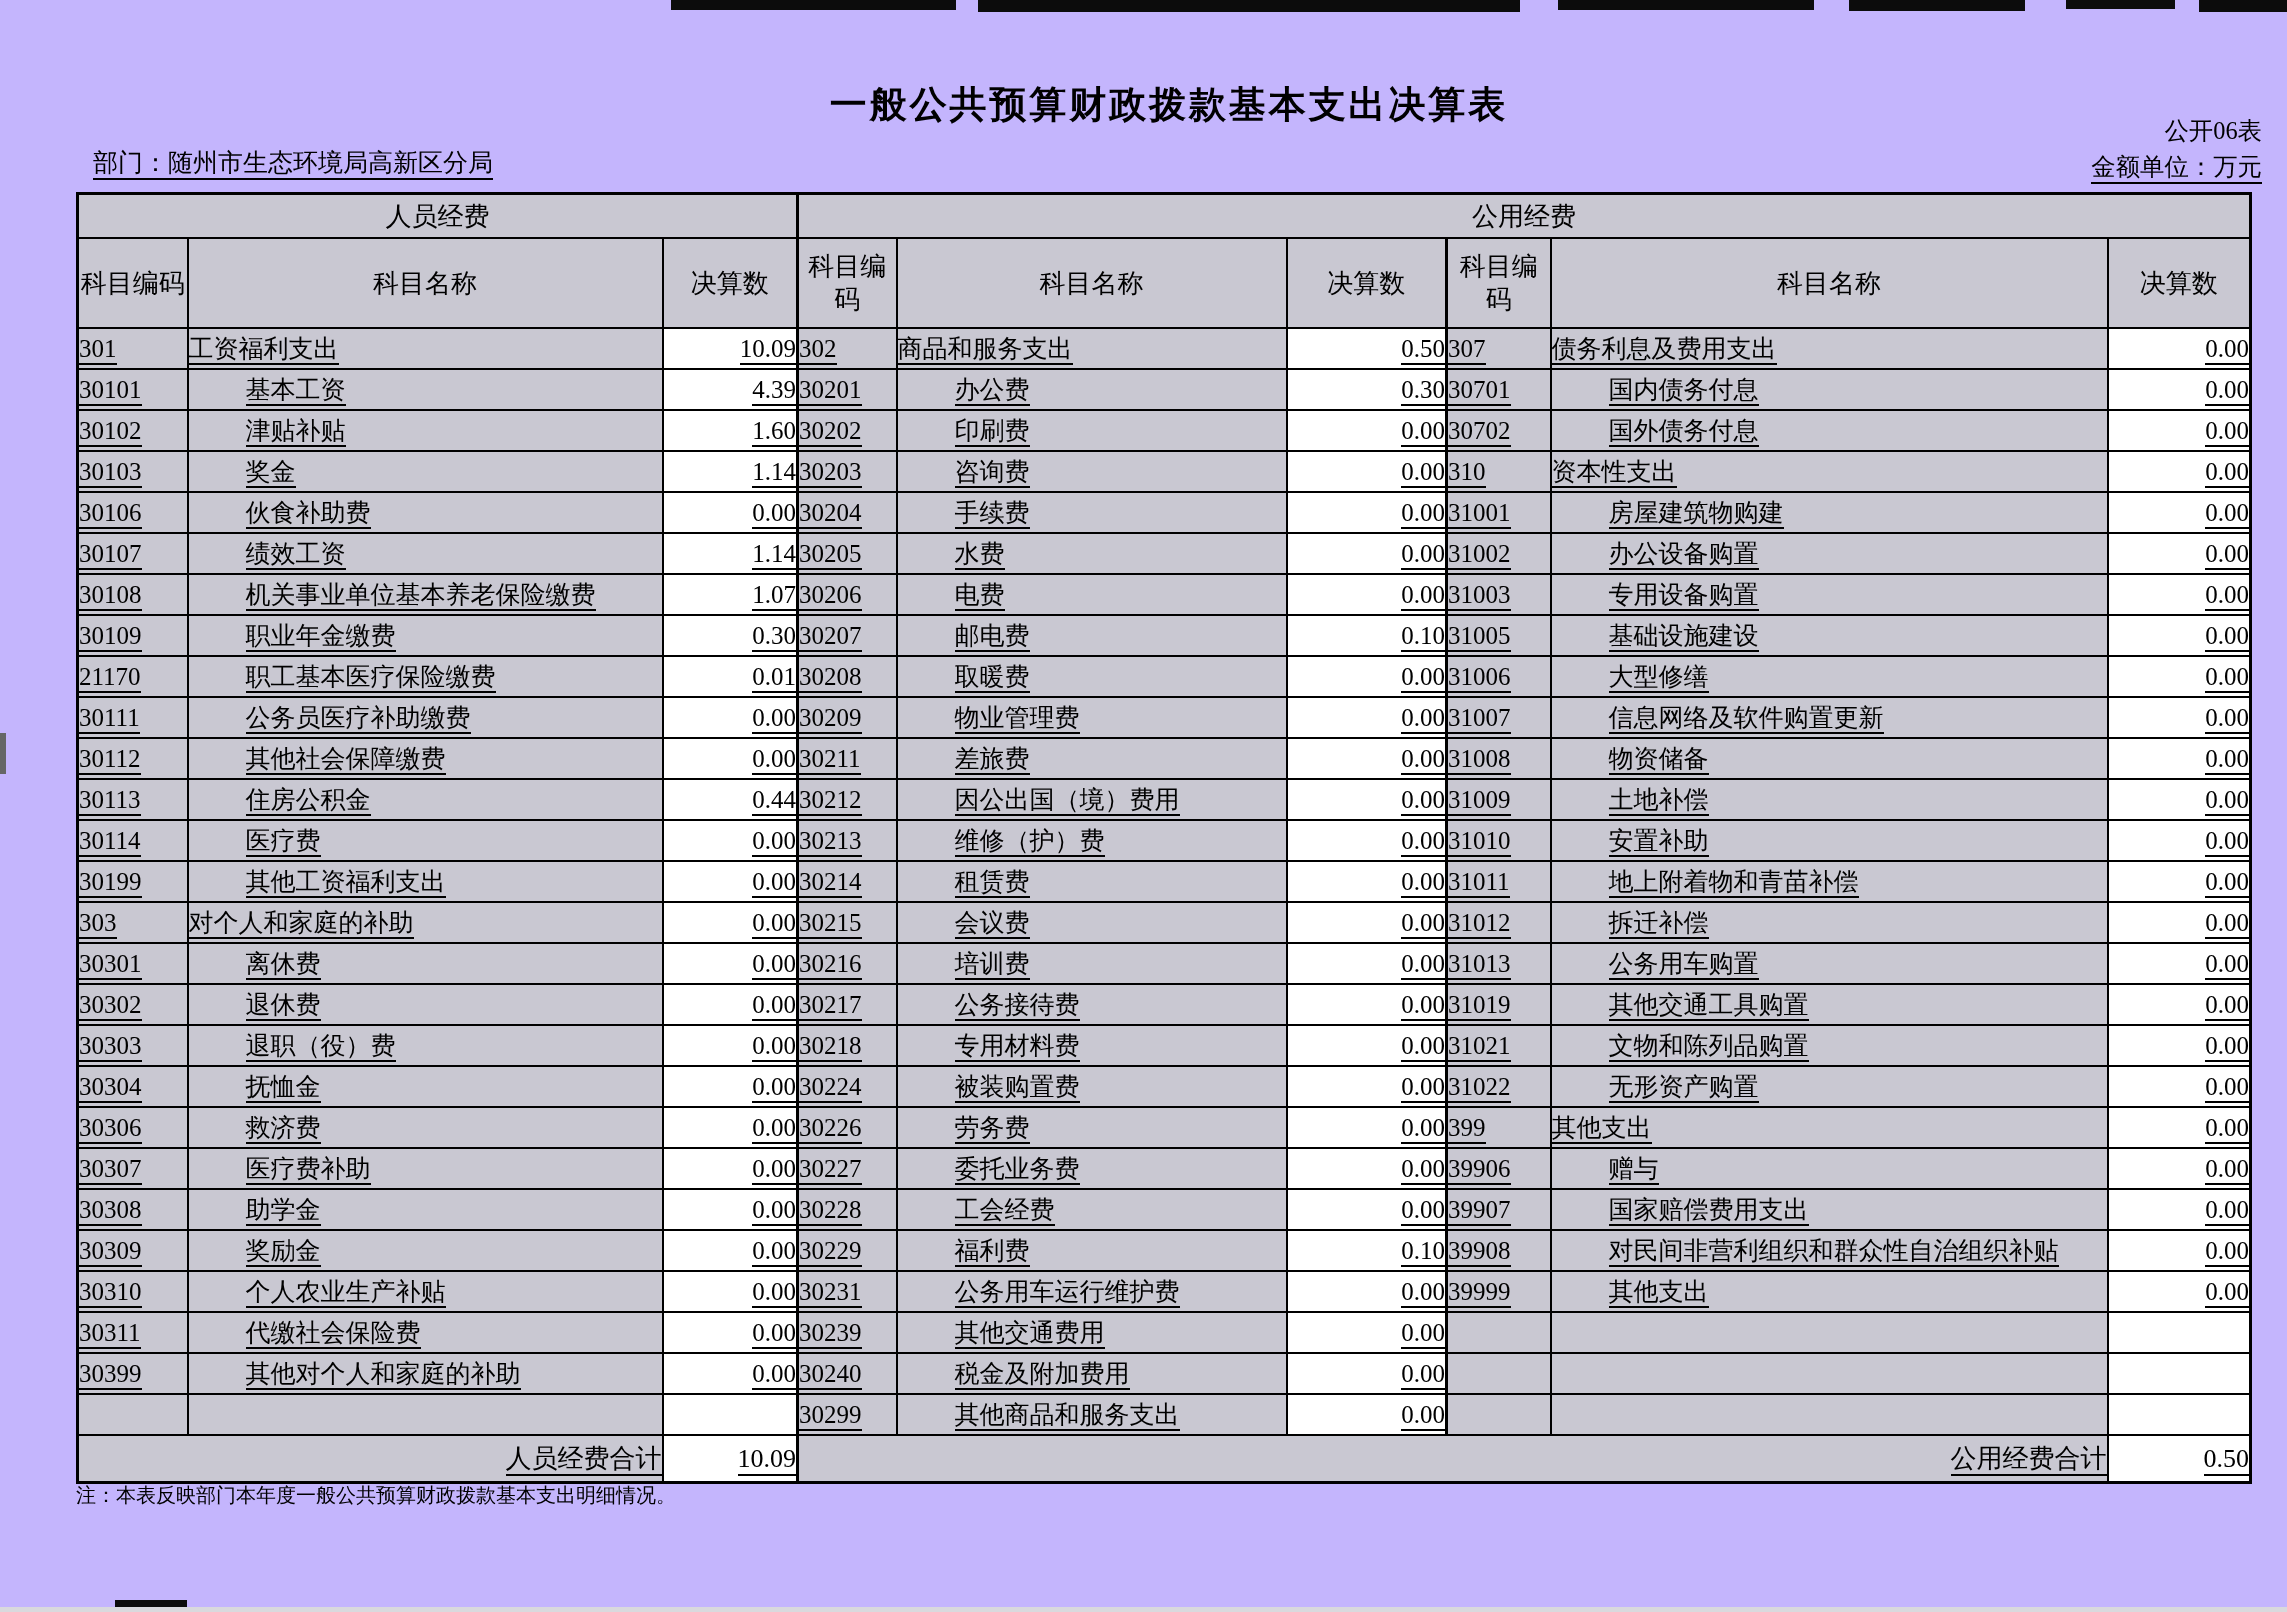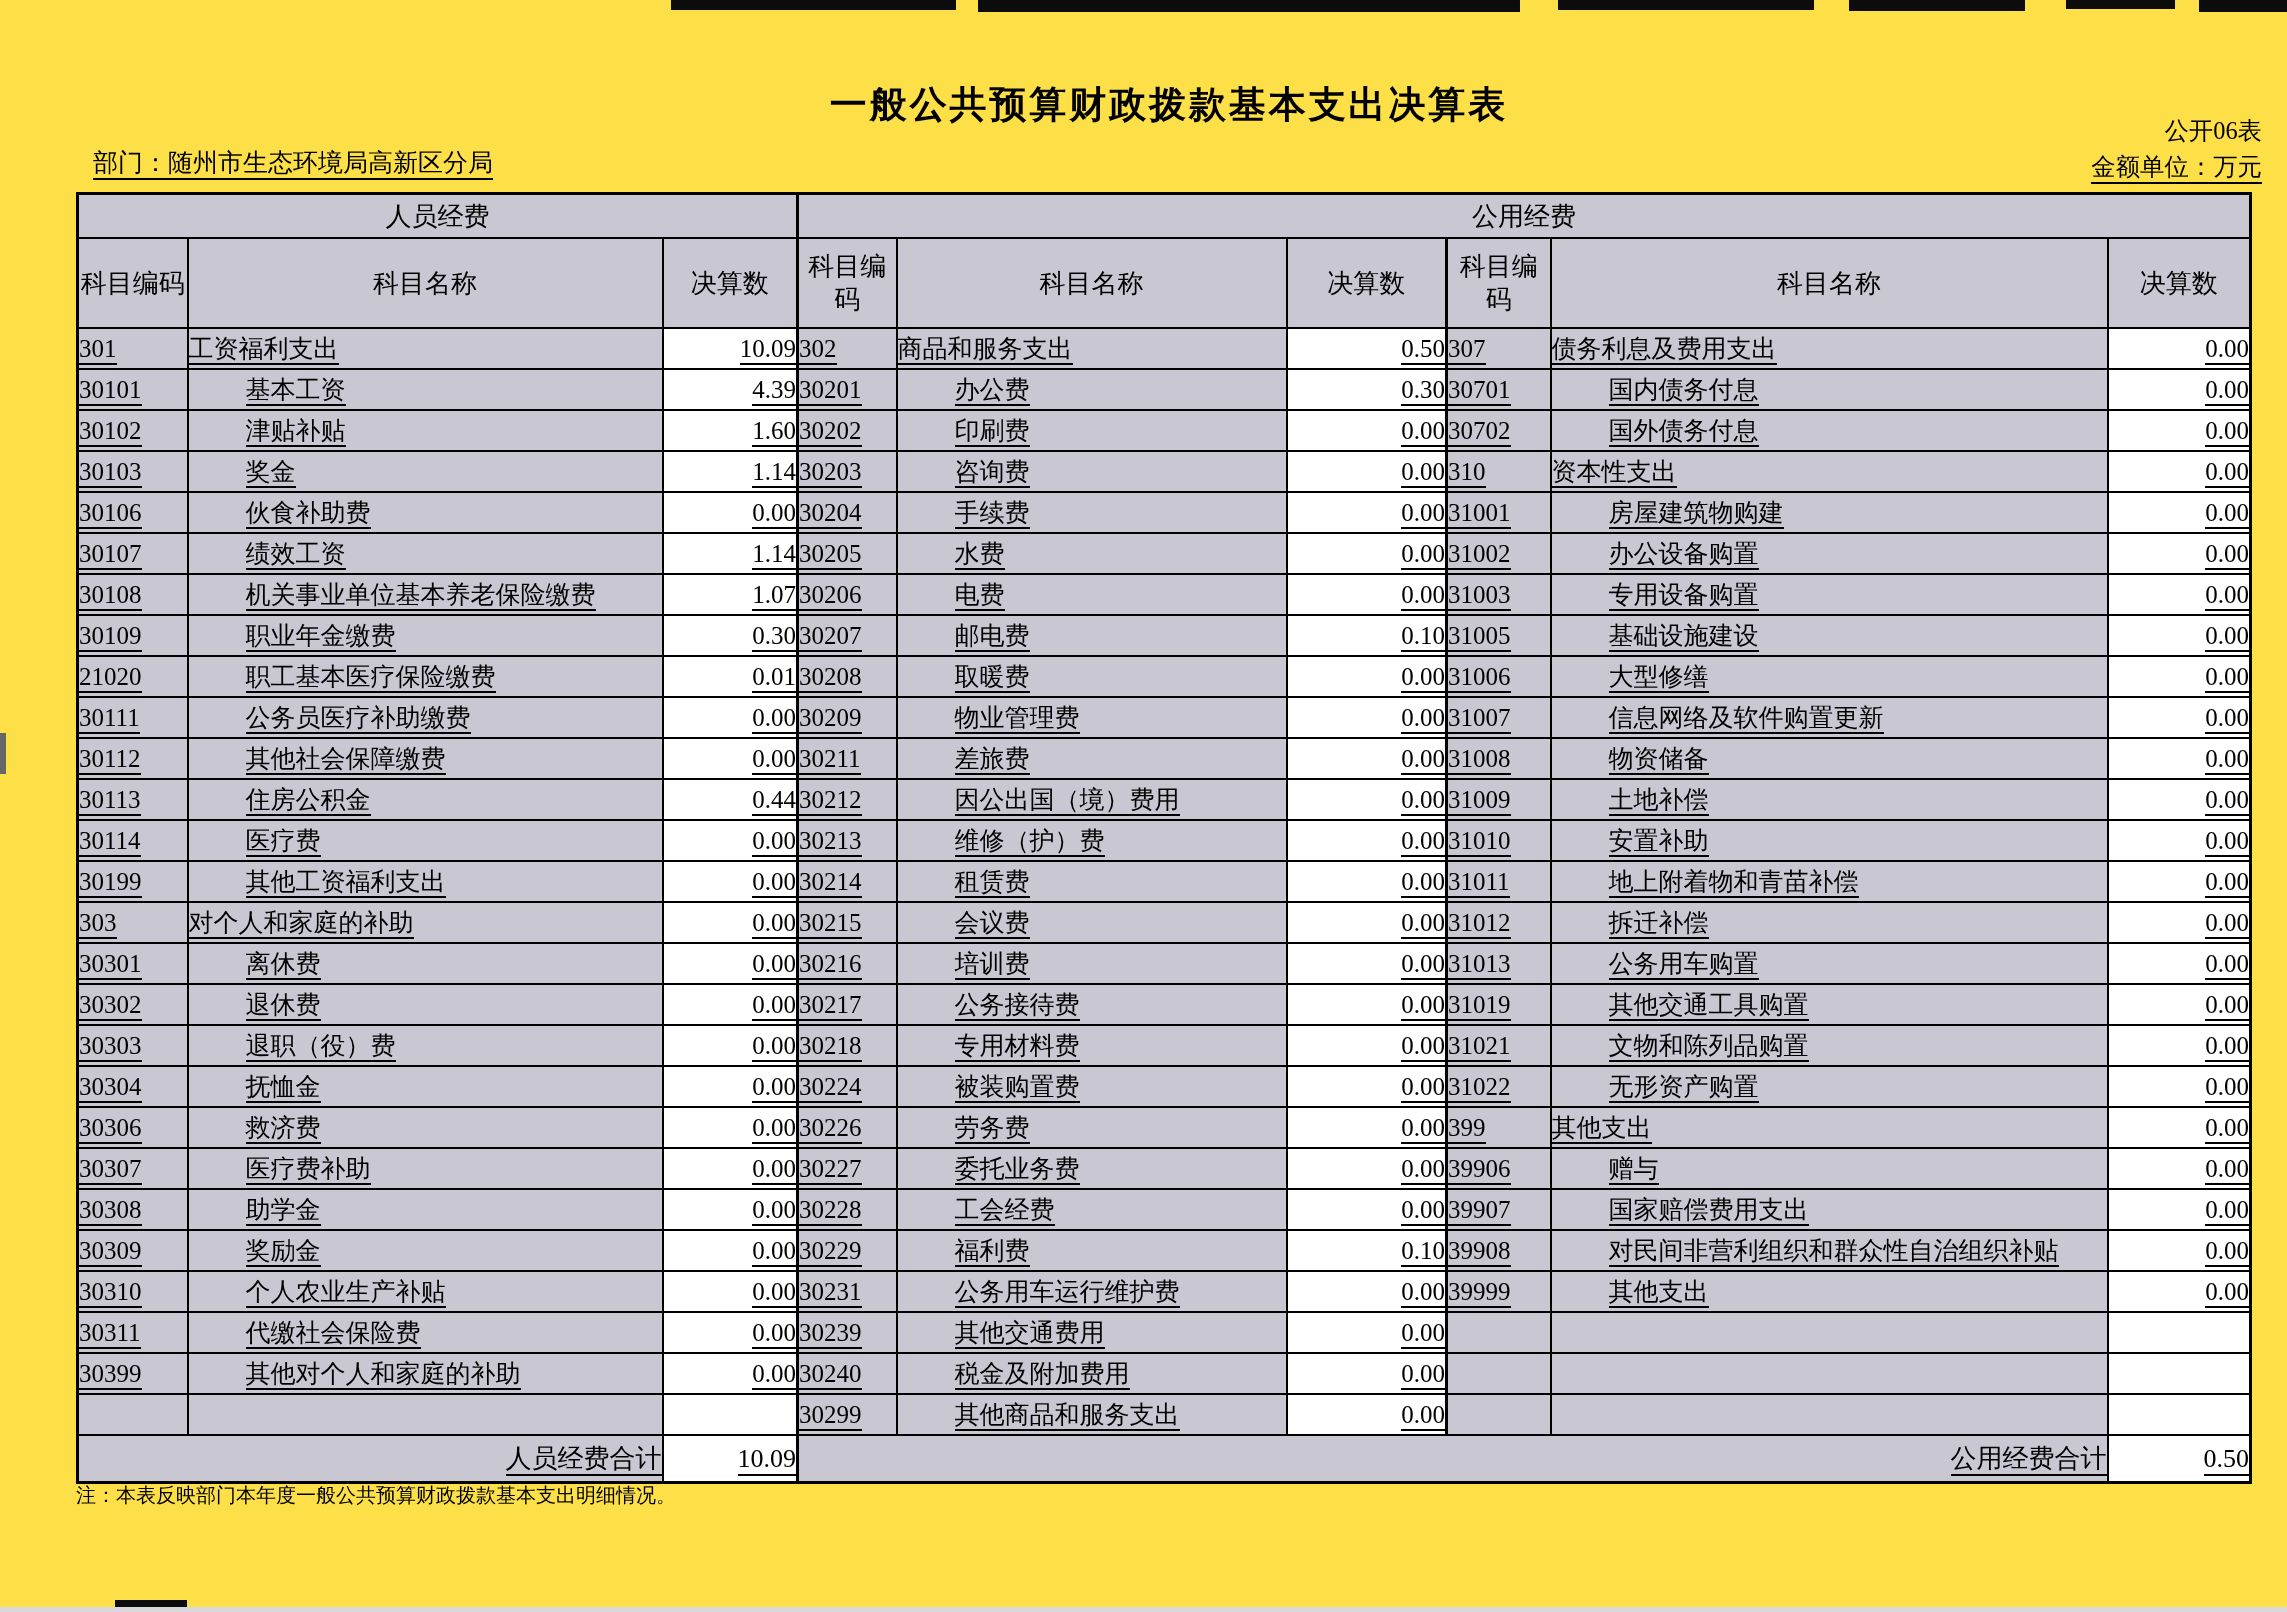--- a/index.html
+++ b/index.html
@@ -1,17 +1,17 @@
 <!DOCTYPE html>
 <html><head>
 <meta charset="utf-8">
 <style>
   html,body{margin:0;padding:0;background:#e8e8e8;}
   .canvas{
-    position:relative;width:2288px;height:1612px;background:#fde047;overflow:hidden;
+    position:relative;width:2288px;height:1612px;background:#c4b5fd;overflow:hidden;
     font-family:"Liberation Serif","DejaVu Serif",serif;color:#000;
   }
   .artifact{position:absolute;background:#0c0c0c;}
   .page-title{
     position:absolute;left:76px;top:80px;width:2186px;text-align:center;
     font-size:37px;font-weight:700;letter-spacing:2.9px;
   }
   .form-code{position:absolute;right:26px;top:115px;font-size:24.4px;}
   .dept-line{position:absolute;left:93px;top:146px;font-size:25px;}
   .unit-line{position:absolute;right:26px;top:151px;font-size:24.4px;margin-left:44px;}
@@ -172,21 +172,21 @@
           <td class="name lv2"><span class="u">职业年金缴费</span></td>
           <td class="val"><span class="u">0.30</span></td>
           <td class="code gsep"><span class="u">30207</span></td>
           <td class="name lv2"><span class="u">邮电费</span></td>
           <td class="val"><span class="u">0.10</span></td>
           <td class="code gsep"><span class="u">31005</span></td>
           <td class="name lv2"><span class="u">基础设施建设</span></td>
           <td class="val"><span class="u">0.00</span></td>
         </tr>
         <tr>
-          <td class="code"><span class="u">21020</span></td>
+          <td class="code"><span class="u">21170</span></td>
           <td class="name lv2"><span class="u">职工基本医疗保险缴费</span></td>
           <td class="val"><span class="u">0.01</span></td>
           <td class="code gsep"><span class="u">30208</span></td>
           <td class="name lv2"><span class="u">取暖费</span></td>
           <td class="val"><span class="u">0.00</span></td>
           <td class="code gsep"><span class="u">31006</span></td>
           <td class="name lv2"><span class="u">大型修缮</span></td>
           <td class="val"><span class="u">0.00</span></td>
         </tr>
         <tr>

